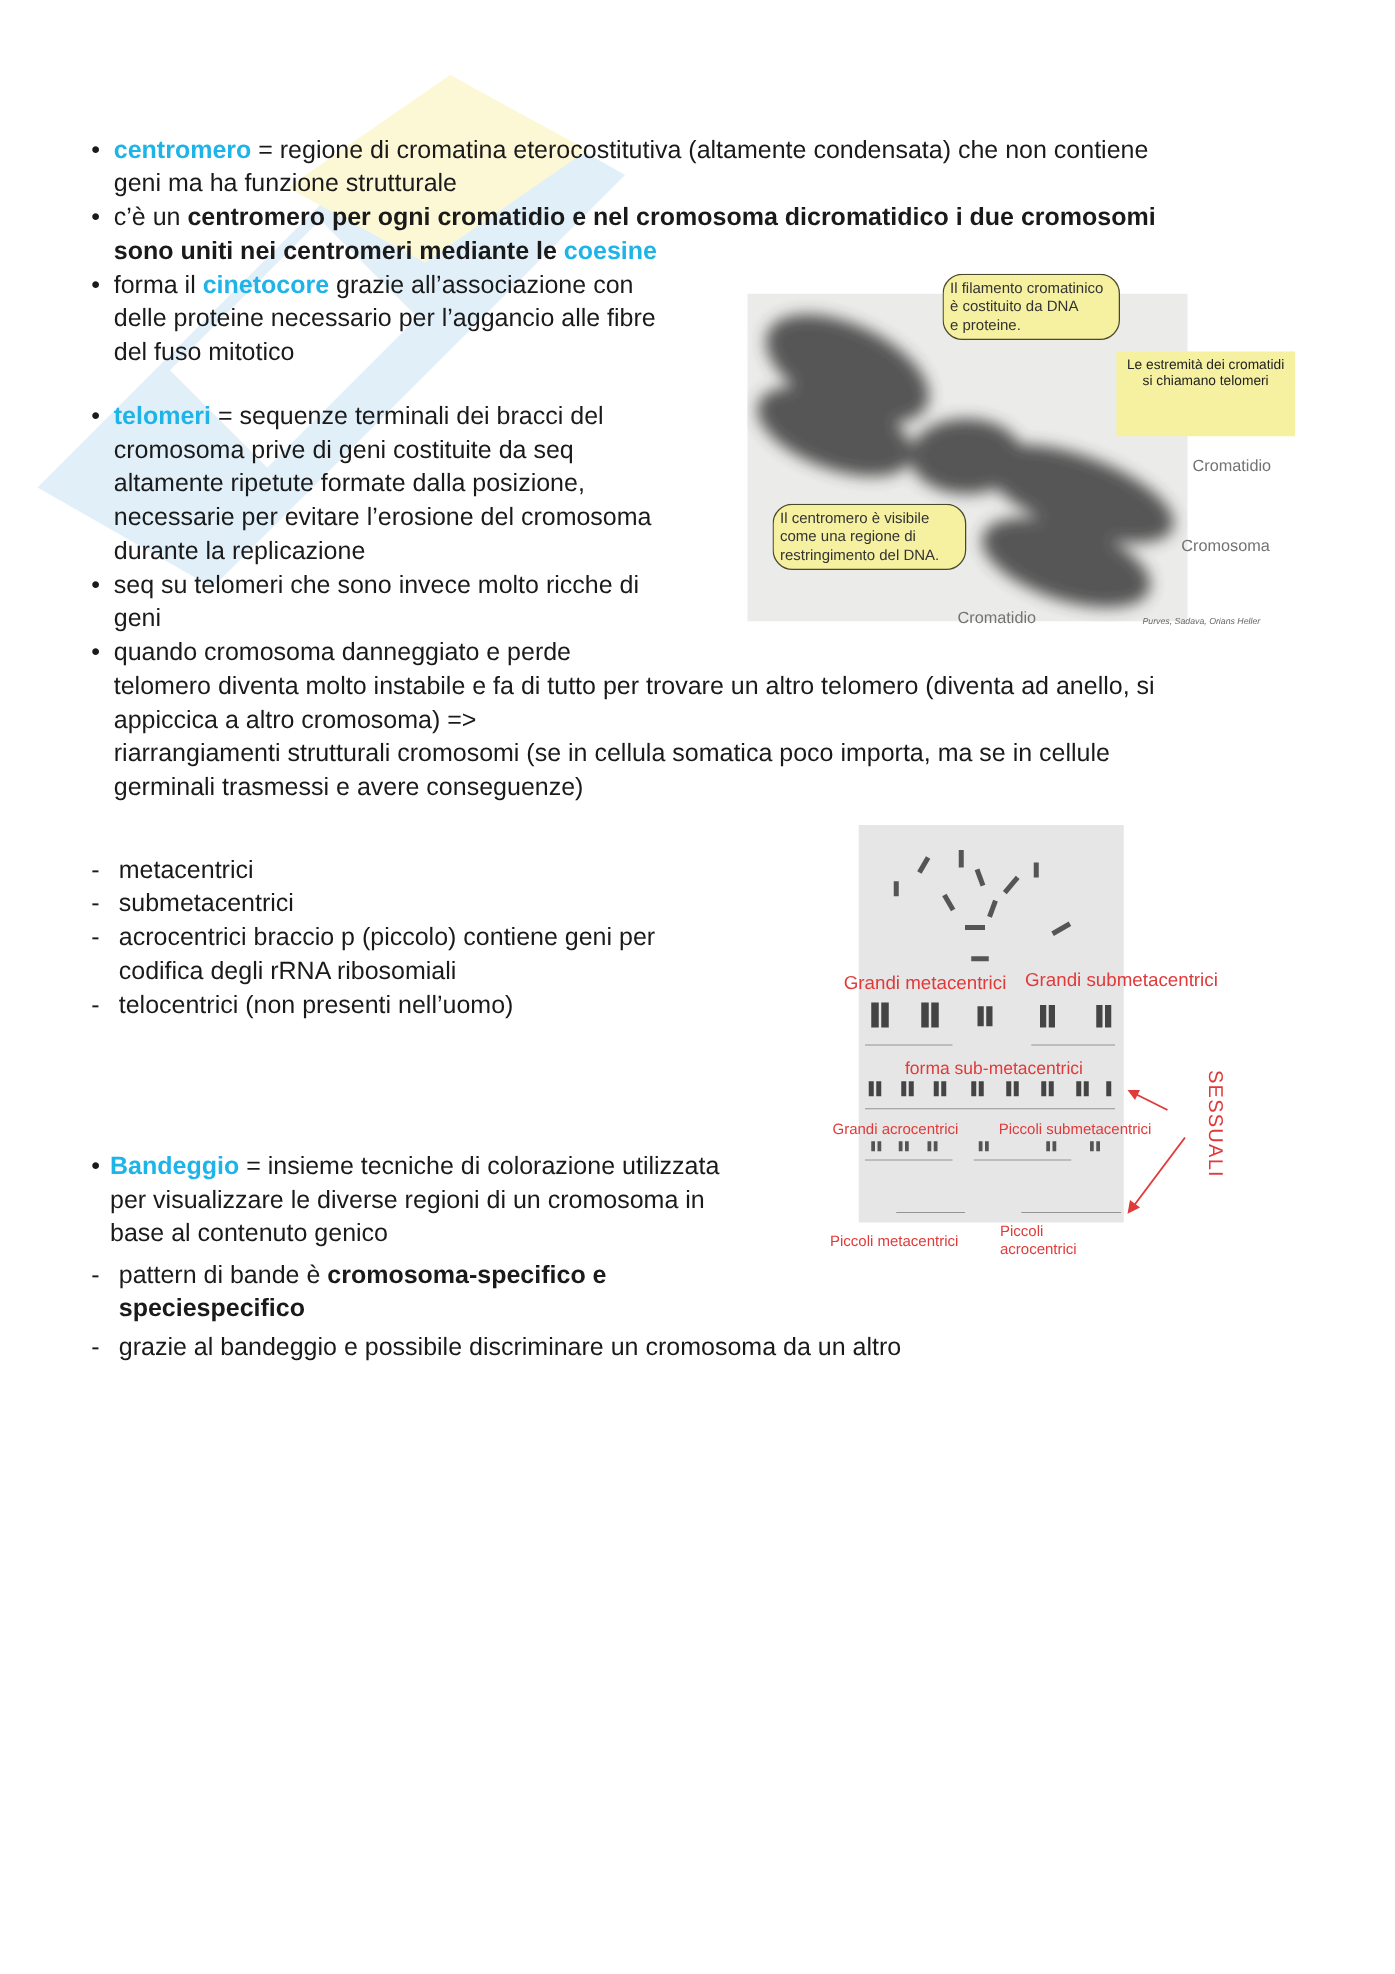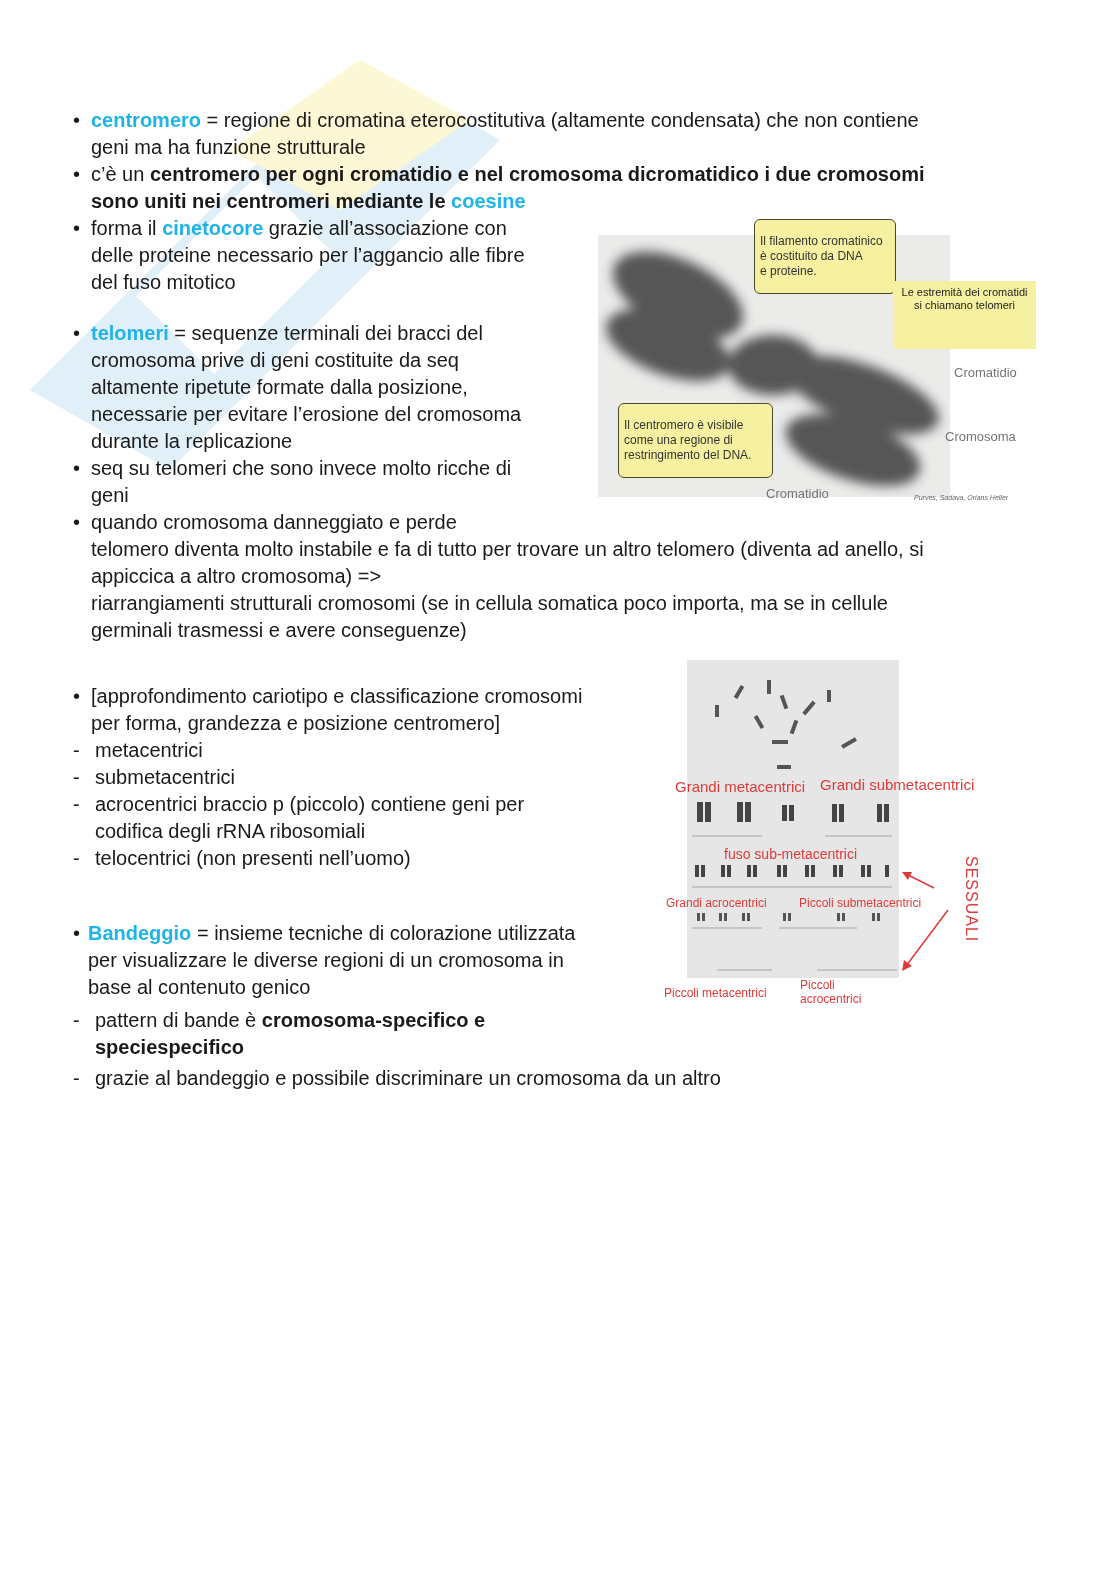--- a/index.html
+++ b/index.html
@@ -14,22 +14,22 @@
   .kw { color: #1eb4e8; font-weight: bold; }
   .b { font-weight: bold; }
   .bullet-line { position: relative; padding-left: 18px; }
   .bullet-line::before { content: "\2022"; position: absolute; left: 0; top: 0; }
   .dash-line { position: relative; padding-left: 22px; }
   .dash-line::before { content: "-"; position: absolute; left: 0; }
 
   
   .fig1 { position: absolute; left: 598px; top: 215px; width: 432px; height: 290px; }
   .fig1 .photo { position: absolute; left: 0; top: 20px; width: 352px; height: 262px; background: #ebebea; }
-  .callout { position: absolute; background: #f6f1a0; border: 1.5px solid #4a4a2a; border-radius: 6px;
-             font-size: 12px; line-height: 15px; color: #333; padding: 14px 5px; }
+  .callout { position: absolute; background: #f6f1a0; border: 1.5px solid #4a4a2a; border-radius: 16px;
+             font-size: 12px; line-height: 15px; color: #333; padding: 3px 5px; }
   .callout-flat { position: absolute; background: #f6f1a0; font-size: 11px; line-height: 13px; color: #222;
                   padding: 5px 3px; text-align: center; }
   .fig-label { position: absolute; font-size: 13px; color: #737373; }
   .credit { position: absolute; font-size: 7px; font-style: italic; color: #666; }
 
   
   .fig2 { position: absolute; left: 662px; top: 658px; width: 340px; height: 360px; }
   .fig2 .photo { position: absolute; left: 25px; top: 2px; width: 212px; height: 318px; background: #e6e6e6; }
   .red { position: absolute; color: #e03a3a; font-size: 15px; white-space: nowrap; }
   .red.sm { font-size: 12px; }
@@ -115,24 +115,20 @@
       <div>come una regione di</div>
       <div>restringimento del DNA.</div>
     </div>
     <div class="fig-label" style="left:356px; top:150px;">Cromatidio</div>
     <div class="fig-label" style="left:347px; top:214px;">Cromosoma</div>
     <div class="fig-label" style="left:168px; top:271px;">Cromatidio</div>
     <div class="credit" style="left:316px; top:279px;">Purves, Sadava, Orians Heller</div>
   </div>
 
   <div class="text" style="left:73px; top:660px; width:580px;">
-    <div class="bullet-line">
-      <span>[approfondimento cariotipo e classificazione cromosomi</span><br>
-      <span>per forma, grandezza e posizione centromero]</span>
-    </div>
     <div class="dash-line">metacentrici</div>
     <div class="dash-line">submetacentrici</div>
     <div class="dash-line">
       <span>acrocentrici braccio p (piccolo) contiene geni per</span><br>
       <span>codifica degli rRNA ribosomiali</span>
     </div>
     <div class="dash-line">telocentrici (non presenti nell’uomo)</div>
   </div>
 
   <div class="text" style="left:73px; top:897px; width:740px;">
@@ -210,21 +206,21 @@
         <g stroke="#888" stroke-width="0.7" fill="none">
           <path d="M5 176 H75 M138 176 H205"></path>
           <path d="M5 227 H205"></path>
           <path d="M5 268 H75 M92 268 H170"></path>
           <path d="M30 310 H85 M130 310 H210"></path>
         </g>
       </svg>
     </div>
     <div class="red" style="left:13px; top:120px;">Grandi metacentrici</div>
     <div class="red" style="left:158px; top:118px;">Grandi submetacentrici</div>
-    <div class="red sm" style="left:62px; top:188px; font-size:14px;">fuso sub-metacentrici</div>
+    <div class="red sm" style="left:62px; top:188px; font-size:14px;">forma sub-metacentrici</div>
     <div class="red sm" style="left:4px; top:238px;">Grandi acrocentrici</div>
     <div class="red sm" style="left:137px; top:238px;">Piccoli submetacentrici</div>
     <div class="red sm" style="left:2px; top:328px;">Piccoli metacentrici</div>
     <div class="red sm" style="left:138px; top:320px;">
       <div>Piccoli</div>
       <div>acrocentrici</div>
     </div>
     <div class="sessuali">SESSUALI</div>
     <svg style="position:absolute; left:230px; top:200px;" width="70" height="120" viewBox="0 0 70 120">
       <line x1="42" y1="30" x2="14" y2="16" stroke="#e03a3a" stroke-width="1.5"></line>

